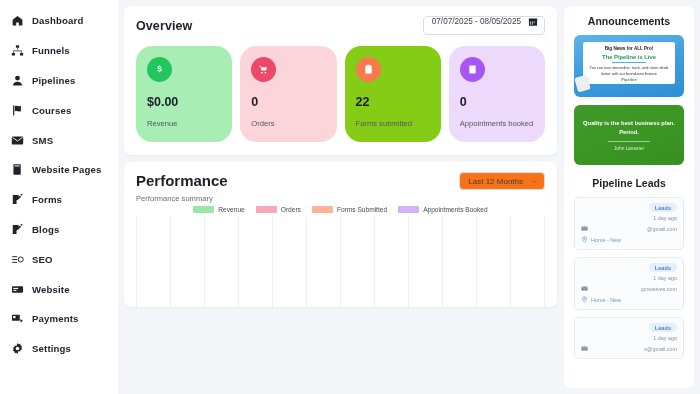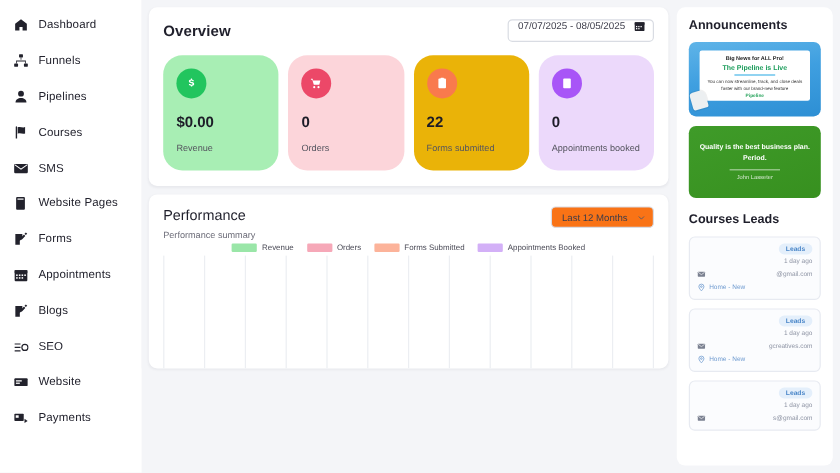--- a/index.html
+++ b/index.html
@@ -32,20 +32,21 @@
     flex: 0 0 13px;
     display: flex; align-items: center; justify-content: center;
     color: #22222c;
   }
   .nav-ico svg { display:block; }
   .nav-label {
     font-size: 9.6px;
     color: #23232e;
     letter-spacing: .15px;
     white-space: nowrap;
+    font-weight: bold;
   }
 
   
   #main {
     flex: 1 1 auto;
     height: 307px;
     padding: 6px 6px 0 6px;
     display: flex;
     gap: 7px;
     background: #f4f5f8;
@@ -103,21 +104,21 @@
   
   #performance {
     flex: 1 1 auto;
     padding: 10px 12px 0 12px;
     display: flex;
     flex-direction: column;
     min-height: 0;
     overflow: hidden;
   }
   .perf-head { display: flex; align-items: flex-start; justify-content: space-between; }
-  .perf-title { font-size: 12px; font-weight: 400; color: #1f1f2b; }
+  .perf-title { font-size: 15px; font-weight: 700; color: #1f1f2b; }
   .perf-sub { font-size: 7.6px; color: #6c6c78; margin-top: 5px; }
   .perf-select {
     display: flex; align-items: center; justify-content: space-between;
     gap: 8px;
     border: 1px solid #d9dce3;
     border-radius: 4px;
     height: 18px;
     padding: 0 6px 0 8px;
     background: #f97316;
     cursor: pointer;
@@ -151,21 +152,21 @@
     flex: 0 0 130px;
     width: 130px;
     height: 382px;
     background: #ffffff;
     border-radius: 7px;
     padding: 9px 10px 0 10px;
     overflow: hidden;
   }
   .rail-title {
     font-size: 10.5px; font-weight: 700; color: #1f1f2b;
-    text-align: left; margin-bottom: 8px;
+    text-align: center; margin-bottom: 8px;
   }
   .ann-video {
     width: 110px; height: 62px;
     border-radius: 6px;
     background: linear-gradient(170deg,#5fb4e8 0%, #3f9fe0 45%, #2d8fd4 100%);
     position: relative; overflow: hidden;
     margin-bottom: 8px;
     cursor: pointer;
   }
   .ann-slide {
@@ -291,36 +292,20 @@
             <path d="M2.2 2.4h7.2v4.3l-2.6 2.6v4.3H2.2V2.4z"></path>
             <path d="M14.4 2.1 13 .8l-1.4 1.4 1.3 1.3 1.5-1.4z"></path>
             <path d="M11.1 3.1 7.6 6.6l-.5 1.9 1.9-.5 3.4-3.5-1.3-1.4z"></path>
           </svg>
         </span>
       <span class="nav-label">Forms</span>
     </div>
     <div class="nav-item">
       <span class="nav-ico">
           <svg viewBox="0 0 16 16" width="13" height="13" fill="currentColor">
-            <rect x="1.5" y="2.6" width="13" height="11.4" rx="1"></rect>
-            <rect x="1.5" y="2.6" width="13" height="3" fill="currentColor"></rect>
-            <rect x="3" y="7" width="1.6" height="1.6" fill="#fff"></rect>
-            <rect x="5.8" y="7" width="1.6" height="1.6" fill="#fff"></rect>
-            <rect x="8.6" y="7" width="1.6" height="1.6" fill="#fff"></rect>
-            <rect x="11.4" y="7" width="1.6" height="1.6" fill="#fff"></rect>
-            <rect x="3" y="9.8" width="1.6" height="1.6" fill="#fff"></rect>
-            <rect x="5.8" y="9.8" width="1.6" height="1.6" fill="#fff"></rect>
-            <rect x="8.6" y="9.8" width="1.6" height="1.6" fill="#fff"></rect>
-          </svg>
-        </span>
-      <span class="nav-label">Appointments</span>
-    </div>
-    <div class="nav-item">
-      <span class="nav-ico">
-          <svg viewBox="0 0 16 16" width="13" height="13" fill="currentColor">
             <path d="M2.2 2.4h7.2v4.3l-2.6 2.6v4.3H2.2V2.4z"></path>
             <path d="M14.4 2.1 13 .8l-1.4 1.4 1.3 1.3 1.5-1.4z"></path>
             <path d="M11.1 3.1 7.6 6.6l-.5 1.9 1.9-.5 3.4-3.5-1.3-1.4z"></path>
           </svg>
         </span>
       <span class="nav-label">Blogs</span>
     </div>
     <div class="nav-item">
       <span class="nav-ico">
           <svg viewBox="0 0 16 16" width="13" height="13" fill="none" stroke="currentColor" stroke-width="1.2">
@@ -342,20 +327,29 @@
     </div>
     <div class="nav-item">
       <span class="nav-ico">
           <svg viewBox="0 0 16 16" width="13" height="13" fill="currentColor">
             <rect x="1.2" y="3.4" width="9.6" height="7.4" rx=".8"></rect>
             <rect x="2.6" y="5" width="3" height="2.6" fill="#fff"></rect>
             <path d="M11.6 8.6l3.2 2.2-3.2 2.2V8.6z"></path>
           </svg>
         </span>
       <span class="nav-label">Payments</span>
+    </div>
+    <div class="nav-item">
+      <span class="nav-ico">
+          <svg viewBox="0 0 16 16" width="13" height="13" fill="currentColor">
+            <path d="M8 1.2l1.3 1.6 2-.5.4 2 1.9.8-.8 1.9.8 1.9-1.9.8-.4 2-2-.5L8 14.8l-1.3-1.6-2 .5-.4-2-1.9-.8.8-1.9-.8-1.9 1.9-.8.4-2 2 .5L8 1.2z"></path>
+            <circle cx="8" cy="8" r="2.2" fill="#fff"></circle>
+          </svg>
+        </span>
+      <span class="nav-label">Settings</span>
     </div>
   </nav>
 
   <div id="main">
 
     <div id="center">
 
       <section id="overview" class="card">
         <div class="ov-head">
           <div class="ov-title">Overview</div>
@@ -391,21 +385,21 @@
               <svg viewBox="0 0 16 16" width="11" height="11" fill="currentColor">
                   <path d="M1.6 2.4h2.1l.6 2.2h8.8l-1.4 5H5.1L3.3 3.6H1.6V2.4z"></path>
                   <circle cx="5.6" cy="12.6" r="1.3"></circle>
                   <circle cx="10.8" cy="12.6" r="1.3"></circle>
                 </svg>
             </div>
             <div class="stat-val">0</div>
             <div class="stat-lbl">Orders</div>
           </div>
 
-          <div class="stat" style="background:#eab308">
+          <div class="stat" style="background:#84cc16">
             <div class="stat-ico" style="background:#f97a4d">
               <svg viewBox="0 0 16 16" width="11" height="11" fill="currentColor">
                   <rect x="3.4" y="2" width="9.2" height="12" rx="1.2"></rect>
                   <rect x="6" y="1" width="4" height="2.4" rx=".6" fill="#fff"></rect>
                 </svg>
             </div>
             <div class="stat-val">22</div>
             <div class="stat-lbl">Forms submitted</div>
           </div>
 
@@ -546,21 +540,21 @@
         </div>
         <div class="ann-hand"></div>
       </div>
 
       <div class="ann-quote">
         <div class="q-text">Quality is the best business plan. Period.</div>
         <div class="q-rule"></div>
         <div class="q-auth">John Lasseter</div>
       </div>
 
-      <div class="rail-title">Courses Leads</div>
+      <div class="rail-title">Pipeline Leads</div>
 
       <div id="leads">
           <div class="lead-card">
             <div class="lead-badge-row">
               <span class="lead-badge">Leads</span>
             </div>
             <div class="lead-time">1 day ago</div>
             <div class="lead-row">
               <span class="lead-ico">
                 <svg viewBox="0 0 16 16" width="7" height="7" fill="currentColor">

